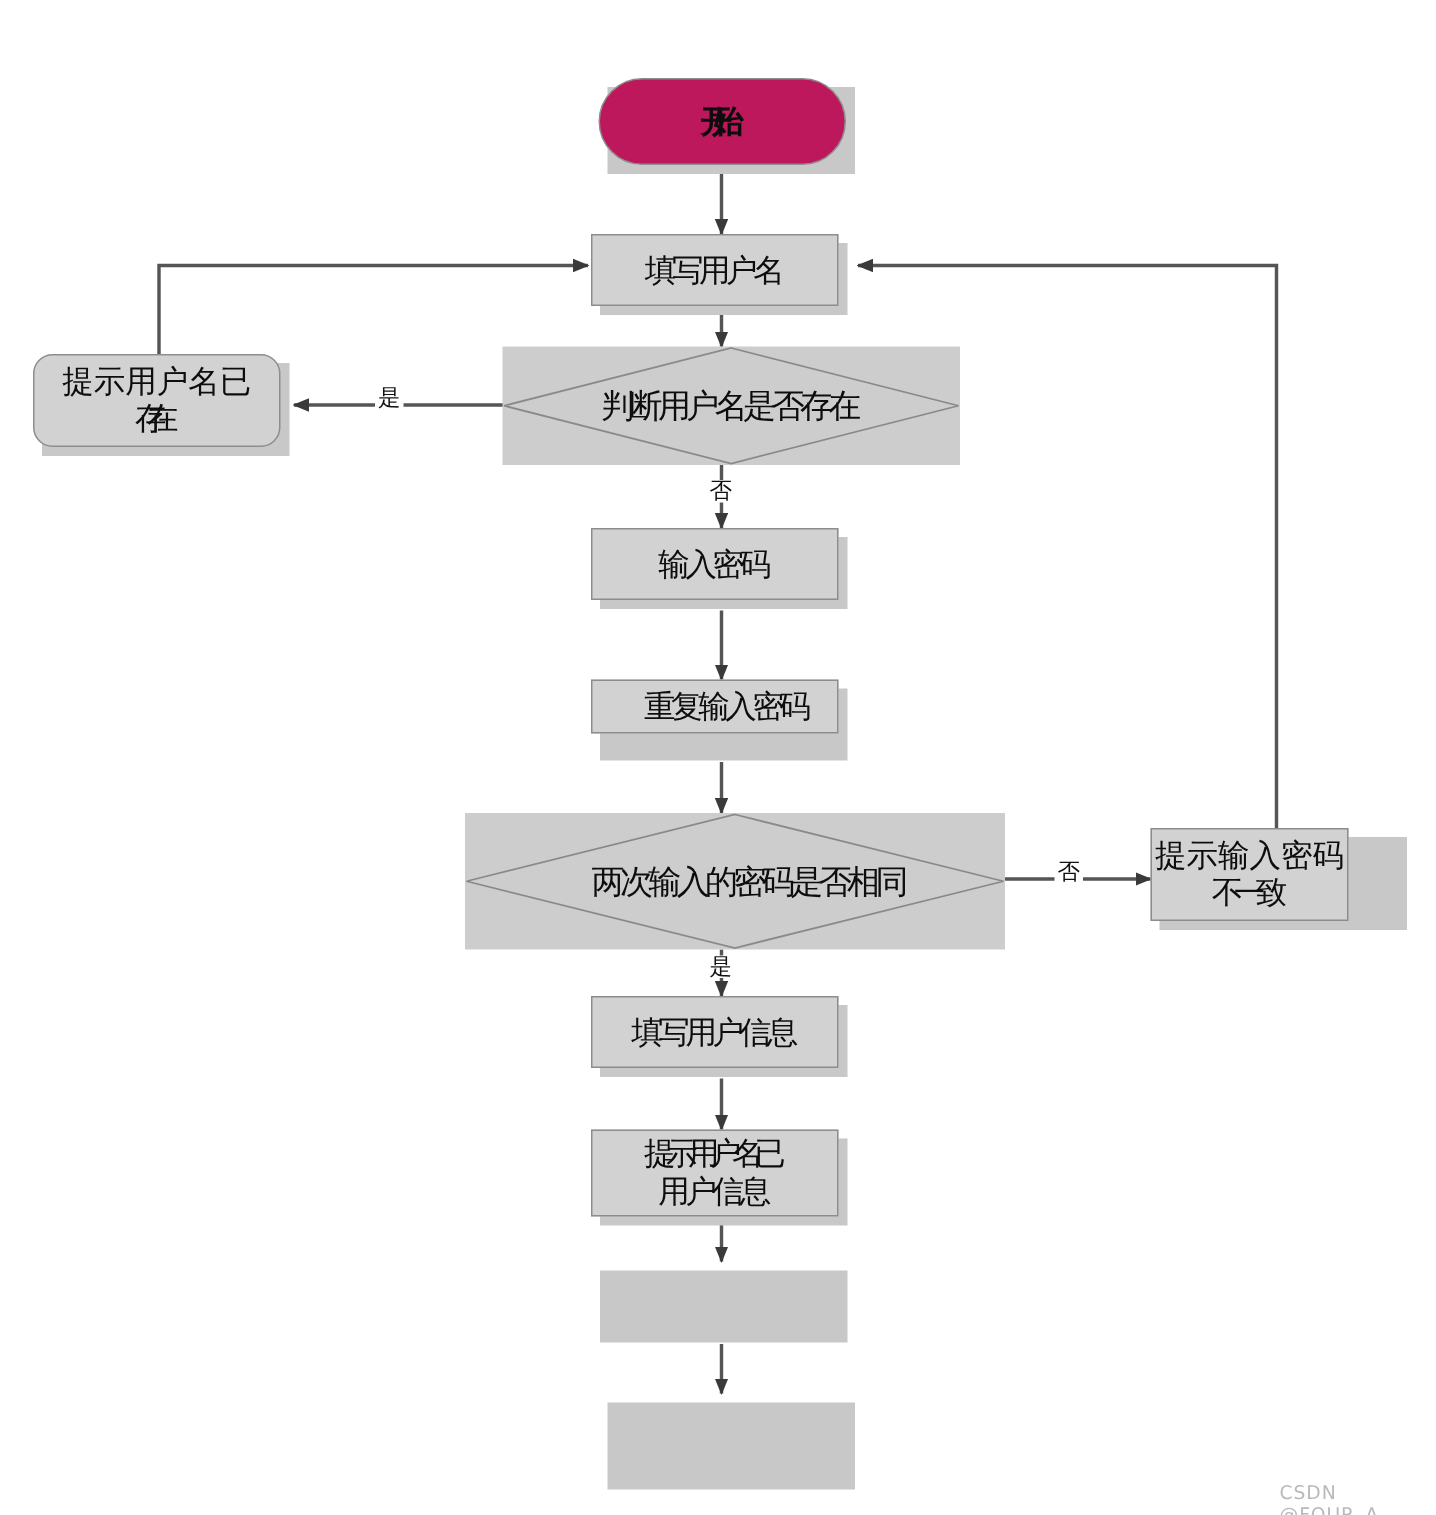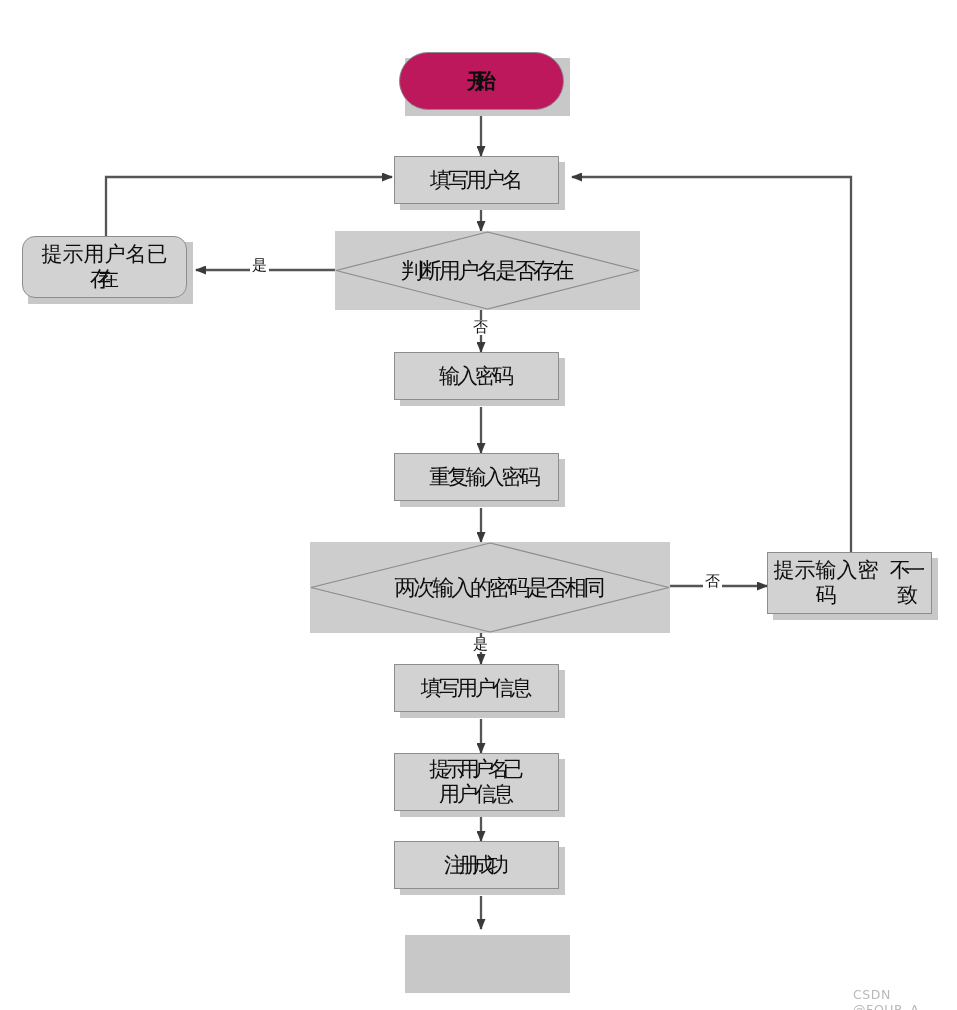--- a/index.html
+++ b/index.html
@@ -169,54 +169,51 @@
     <span>提示用户名已</span>
     <span class="squash">存在</span>
   </div>
 
   <div class="shadow-wrap" style="left:400px; top:358px; width:165px; height:48px;"></div>
   <div class="node proc" style="left:394px; top:352px; width:165px; height:48px;">
     <span class="squash-light">输入密码</span>
   </div>
 
   <div class="shadow-wrap" style="left:400px; top:459px; width:165px; height:48px;"></div>
-  <div class="node proc" style="left:394px; top:453px; width:165px; height:48px;padding-left:17px;">
+  <div class="node proc" style="left:394px; top:453px; width:165px; height:36px;padding-left:17px;">
     <span class="squash-light">重复输入密码</span>
   </div>
 
   <div class="diamond-box" style="left:310px; top:542px; width:360px; height:91px;">
     <svg class="diamond-svg" width="360" height="91" viewBox="0 0 360 91" xmlns="http://www.w3.org/2000/svg">
       <polygon points="180,1 359,45.5 180,90 1,45.5" fill="#cdcdcd" stroke="#8a8a8a" stroke-width="1.2"></polygon>
     </svg>
   </div>
   <div class="diamond-label" style="left:310px; top:542px; width:360px; height:91px;padding-left:10px;">
     <span class="squash-light">两次输入的密码是否相同</span>
   </div>
 
   <div class="shadow-wrap" style="left:773px; top:558px; width:165px; height:62px;"></div>
-  <div class="node proc" style="left:767px; top:552px; width:165px; height:62px; ">
+  <div class="node proc" style="left:767px; top:552px; width:132px; height:62px; flex-direction:column;">
     <span>提示输入密码</span>
     <span class="squash-mid">不一致</span>
   </div>
 
   <div class="shadow-wrap" style="left:400px; top:670px; width:165px; height:48px;"></div>
   <div class="node proc" style="left:394px; top:664px; width:165px; height:48px;">
     <span class="squash-light">填写用户信息</span>
   </div>
 
   <div class="shadow-wrap" style="left:400px; top:759px; width:165px; height:58px;"></div>
   <div class="node proc" style="left:394px; top:753px; width:165px; height:58px; flex-direction:column;">
     <span class="squash-mid">提示用户名已</span>
     <span class="squash-light">用户信息</span>
   </div>
 
   <div class="shadow-wrap" style="left:400px; top:847px; width:165px; height:48px;"></div>
-  <div class="node proc" style="left:394px; top:841px; width:165px; height:48px;">
-    <span class="squash-mid">注册成功</span>
-  </div>
 
   <div class="shadow-wrap" style="left:405px; top:935px; width:165px; height:58px;"></div>
 
   <div class="edge-label" style="left:250px; top:258px;">是</div>
   <div class="edge-label" style="left:471px; top:320px;">否</div>
   <div class="edge-label" style="left:703px; top:574px;">否</div>
   <div class="edge-label" style="left:471px; top:637px;">是</div>
 
   <div class="watermark" style="left:853px; top:987px;">CSDN @FOUR_A</div>
 

